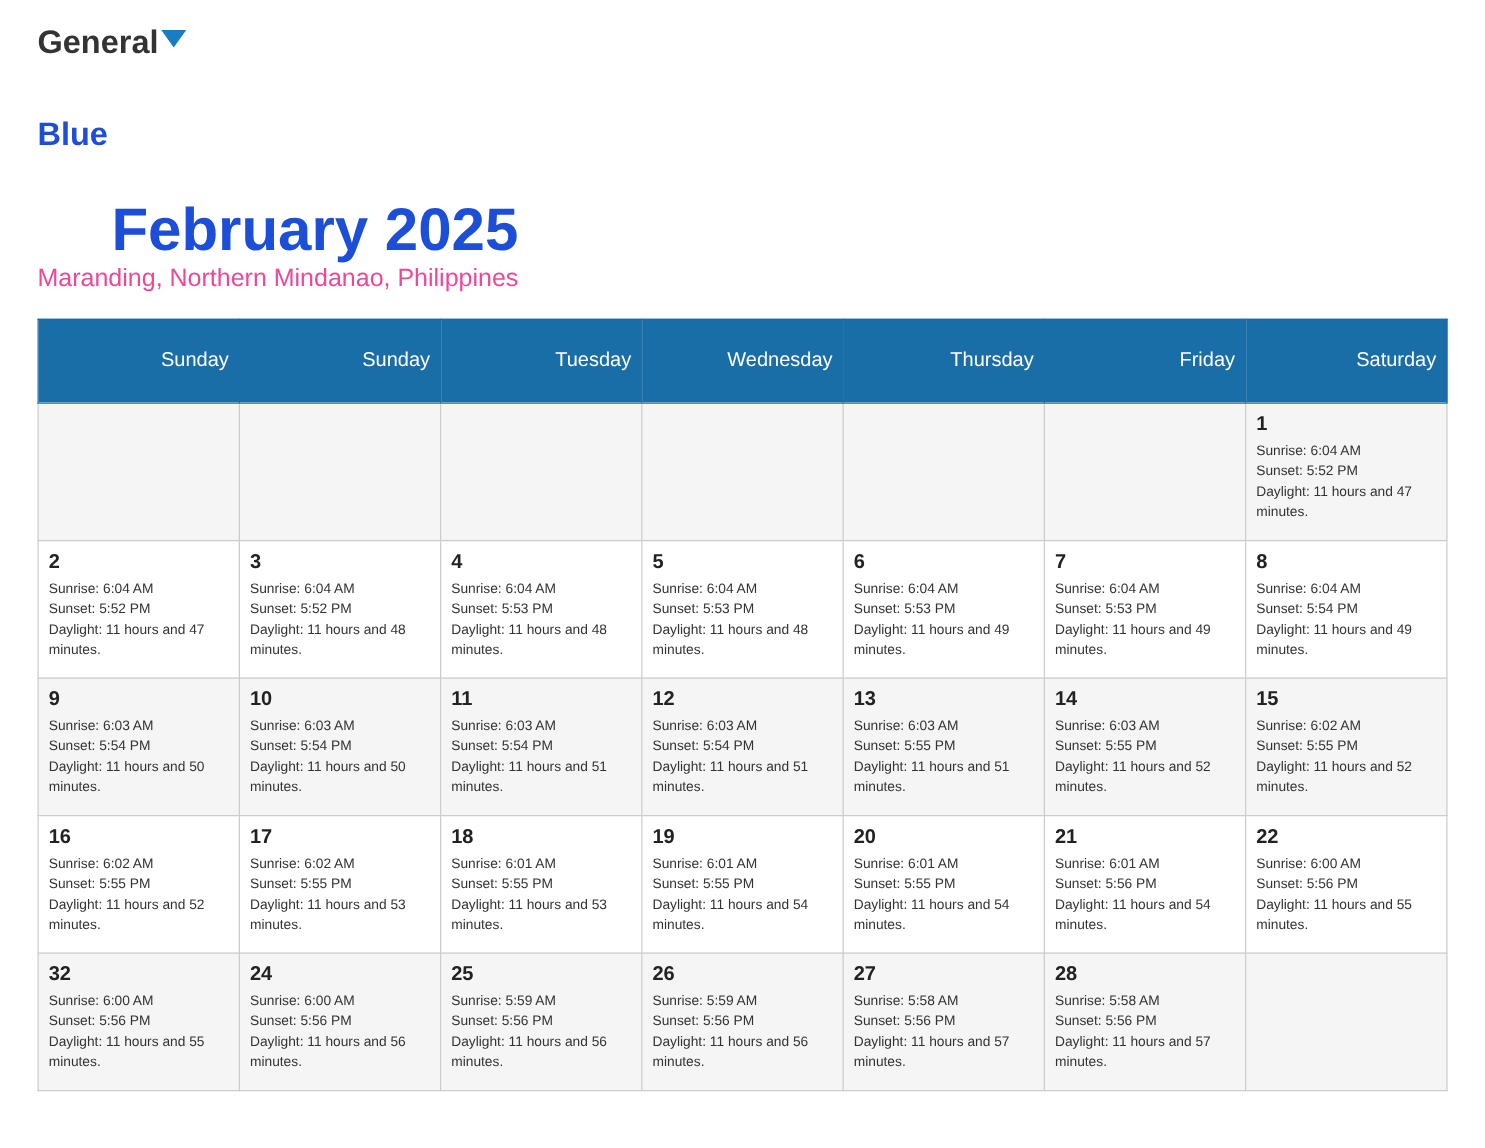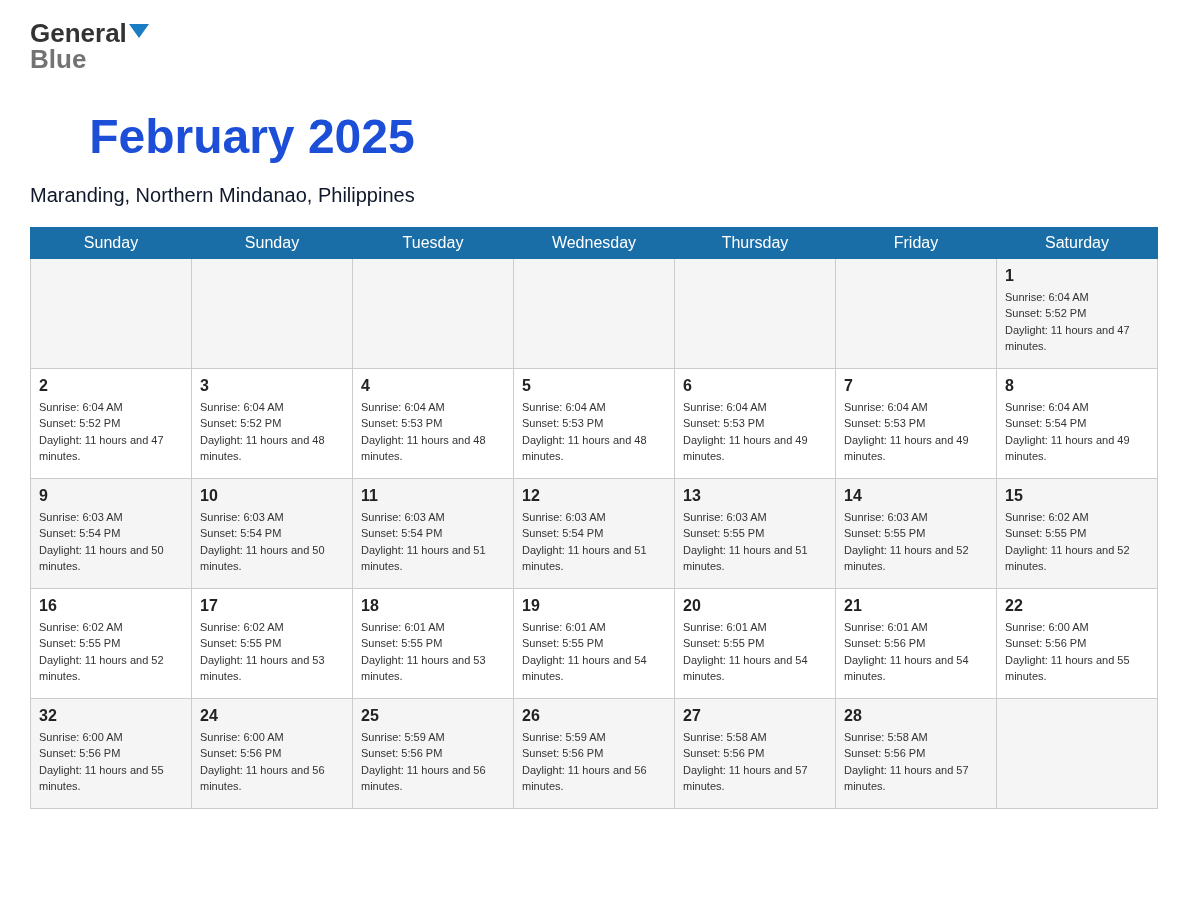--- a/index.html
+++ b/index.html
@@ -23,22 +23,23 @@
     }
     .logo-general {
       font-size: 26px;
       font-weight: bold;
       color: #333;
       line-height: 1;
     }
     .logo-blue {
       font-size: 26px;
       font-weight: bold;
-      color: #737373;
+      color: #1d4ed8;
       line-height: 1;
+      margin-top: 48px;
     }
     .logo-triangle {
       display: inline-block;
       width: 0;
       height: 0;
       border-left: 10px solid transparent;
       border-right: 10px solid transparent;
       border-top: 14px solid #1a7dc4;
       margin-left: 2px;
       vertical-align: middle;
@@ -50,32 +51,32 @@
     }
     .month-title {
       font-size: 48px;
       font-weight: bold;
       color: #1d4ed8;
       line-height: 1.1;
       margin-top: 39px;
     }
     .location-title {
       font-size: 20px;
-      color: #0f172a;
-      margin-top: 20px;
+      color: #ec4899;
+      margin-top: 0;
     }
     .calendar {
       width: 100%;
       border-collapse: collapse;
     }
     .calendar th {
       background-color: #1a6ea8;
       color: #fff;
-      padding: 6px 8px;
-      text-align: center;
+      padding: 24px 8px;
+      text-align: right;
       font-size: 16px;
       font-weight: normal;
       border: 1px solid #1a6ea8;
     }
     .calendar td {
       vertical-align: top;
       padding: 8px;
       border: 1px solid #ccc;
       width: 14.28%;
       min-height: 110px;

